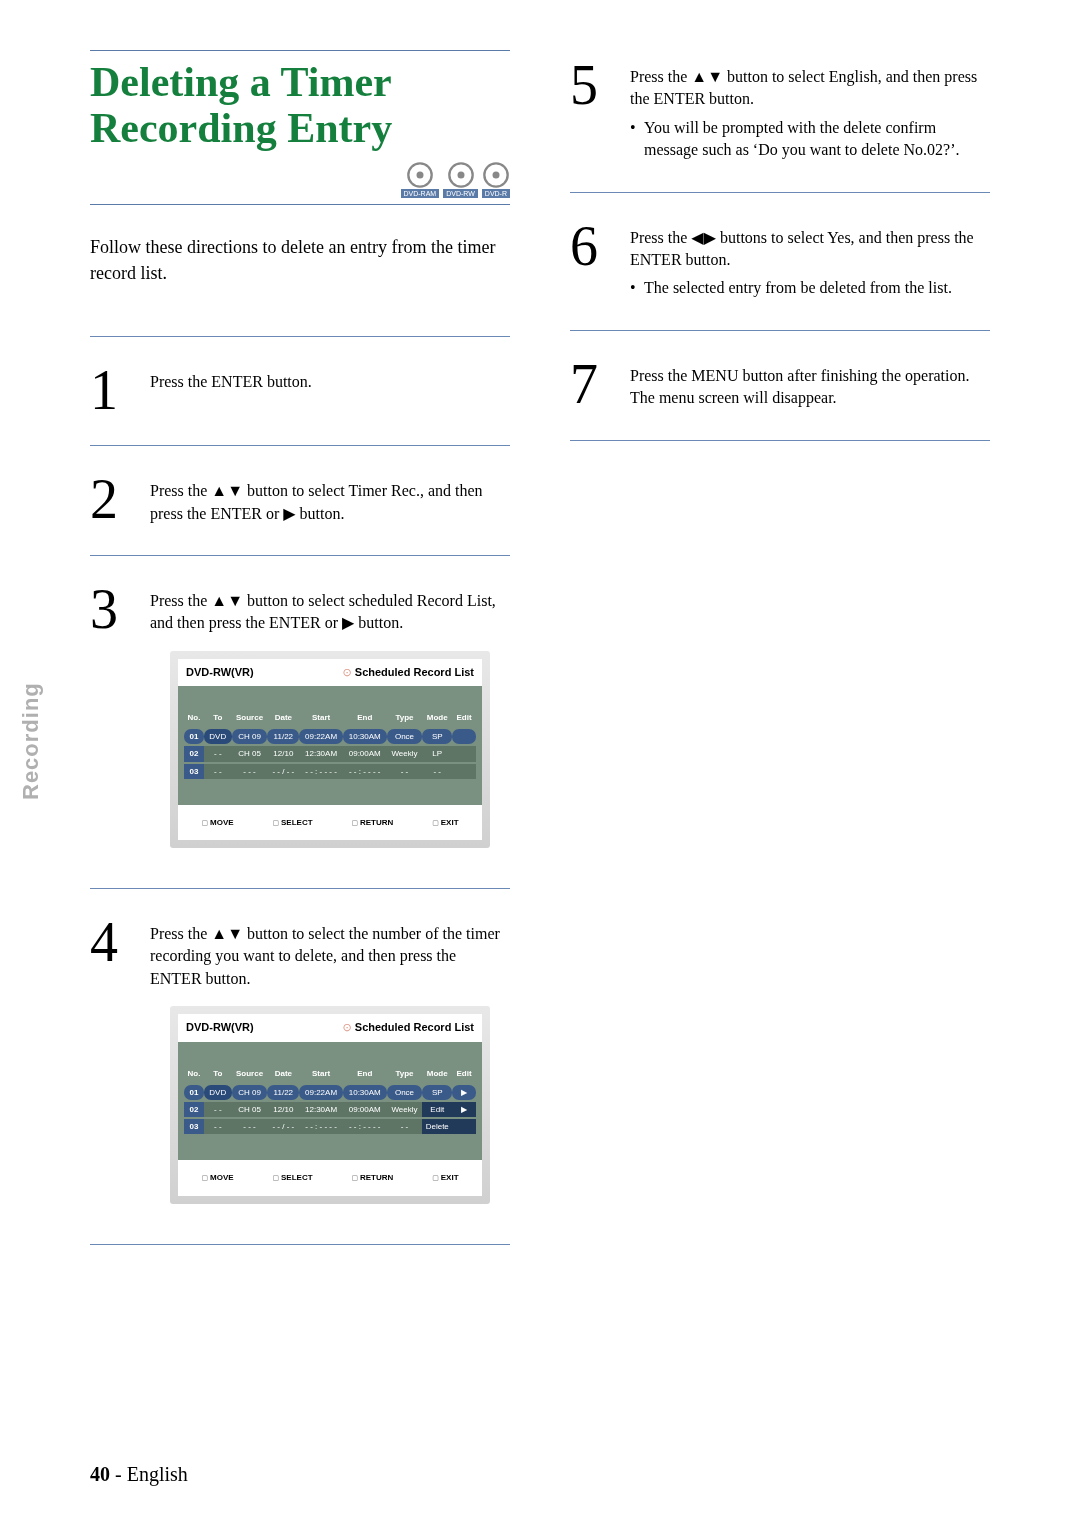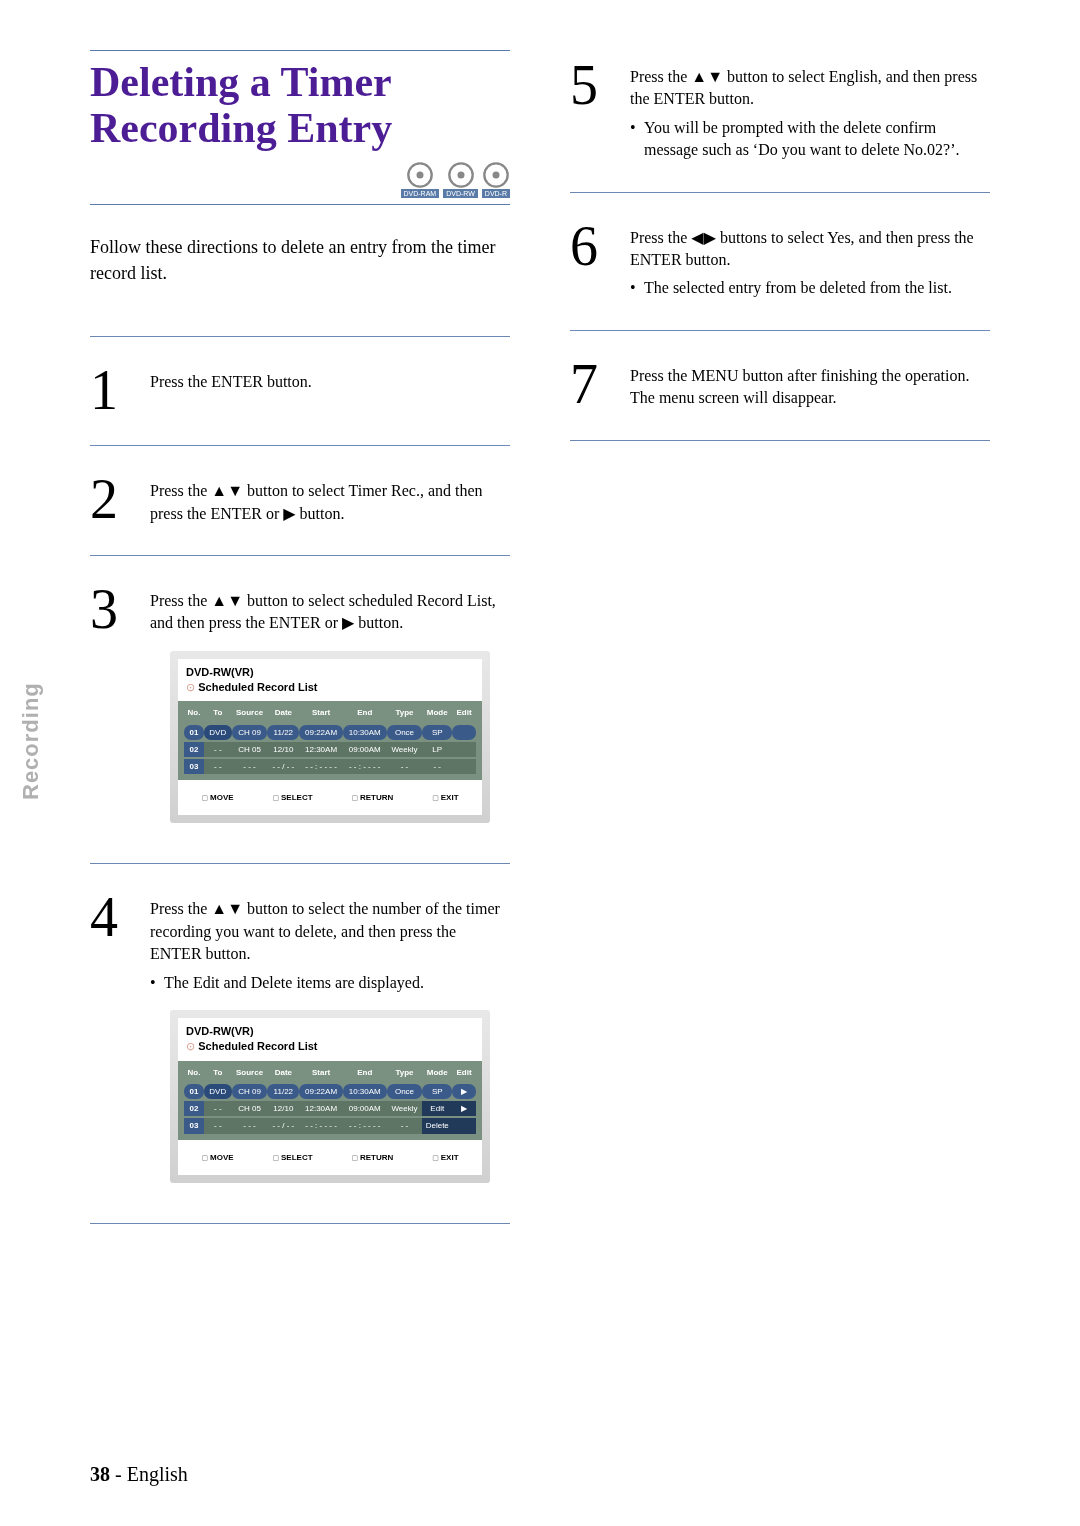--- a/index.html
+++ b/index.html
@@ -33,21 +33,21 @@
     .title-box {
       position: relative;
       margin-bottom: 30px;
       border-top: 1px solid #5a7ba8;
       padding-top: 8px;
     }
     .main-title {
       font-family: 'Times New Roman', serif;
       font-weight: bold;
       font-size: 42px;
-      color: #4c1d95;
+      color: #15803d;
       line-height: 1.1;
       margin-bottom: 10px;
     }
     .disc-icons {
       display: flex;
       gap: 4px;
       justify-content: flex-end;
       margin-top: 10px;
       margin-bottom: 6px;
     }
@@ -116,30 +116,29 @@
       font-family: Arial, sans-serif;
       font-size: 10px;
     }
     .osd-inner { background: #fff; }
     .osd-header {
       display: flex;
       justify-content: space-between;
       padding: 6px 8px;
       font-weight: bold;
       font-size: 11px;
-      flex-direction: column;
     }
     .osd-header-right::before {
       content: "⊙ ";
       color: #d98;
       font-weight: normal;
     }
     .osd-table {
       background: #7a9080;
-      padding: 4px 6px;
+      padding: 24px 6px;
     }
     .osd-thead, .osd-row {
       display: flex;
       font-size: 8px;
       color: #fff;
     }
     .osd-thead { font-weight: bold; margin-bottom: 4px; }
     .osd-thead > div, .osd-row > div {
       padding: 2px 2px;
       text-align: center;
@@ -294,21 +293,20 @@
             </div>
           </div>
       </div>
     </div>
     <hr class="step-hr">
 
     <div class="step">
       <div class="step-num">4</div>
       <div class="step-body">
         <span>Press the ▲▼ button to select the number of the timer recording you want to delete, and then press the ENTER button.</span>
-        <div class="bullet">The Edit and Delete items are displayed.</div>
         <div class="osd" id="osd2">
             <div class="osd-inner">
               <div class="osd-header">
                 <span>DVD-RW(VR)</span>
                 <span class="osd-header-right">Scheduled Record List</span>
               </div>
               <div class="osd-table">
                 <div class="osd-thead">
                   <div class="c-no">No.</div>
                   <div class="c-to">To</div>
@@ -388,14 +386,14 @@
 
     <div class="step">
       <div class="step-num">7</div>
       <div class="step-body">Press the MENU button after finishing the operation. The menu screen will disappear.</div>
     </div>
     <hr class="step-hr">
   </div>
 </div>
 
 <div class="page-footer">
-  <span class="page-num">38</span><span> - </span><span>English</span>
+  <span class="page-num">40</span><span> - </span><span>English</span>
 </div>
 
 </body></html>

